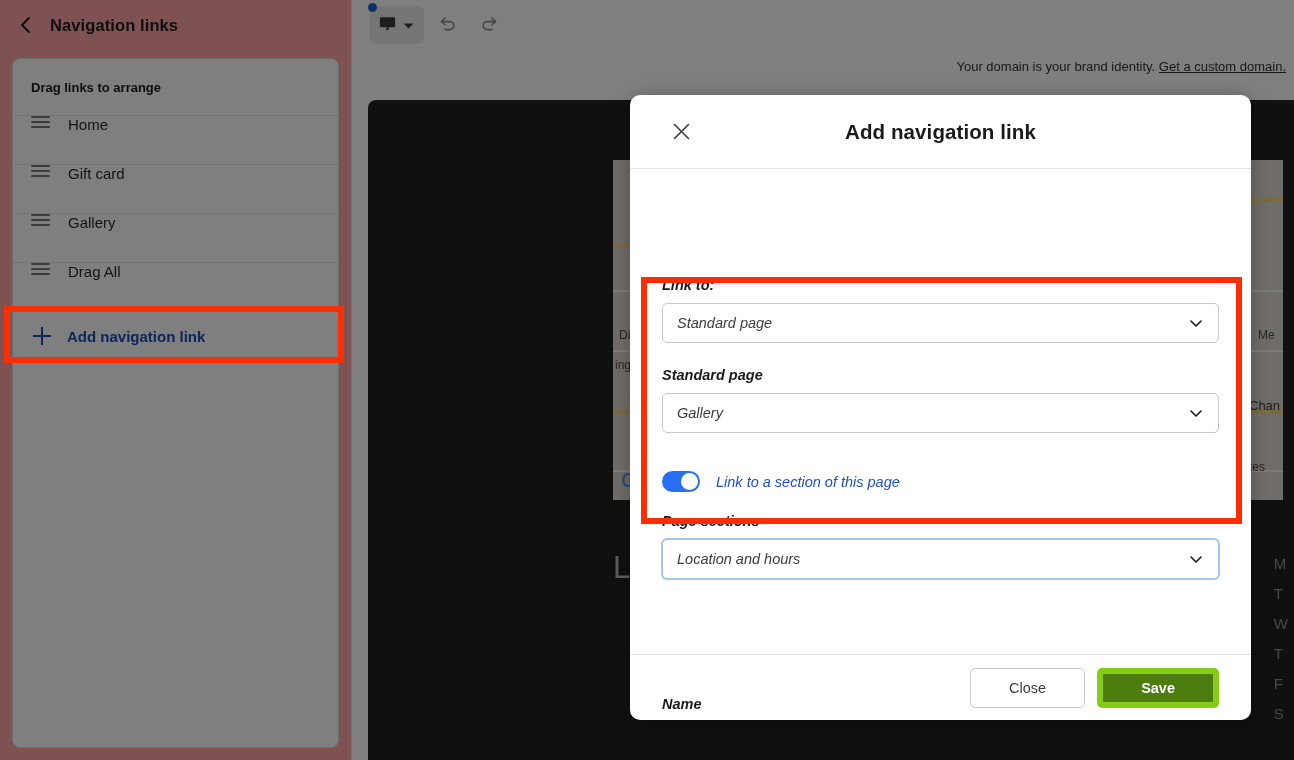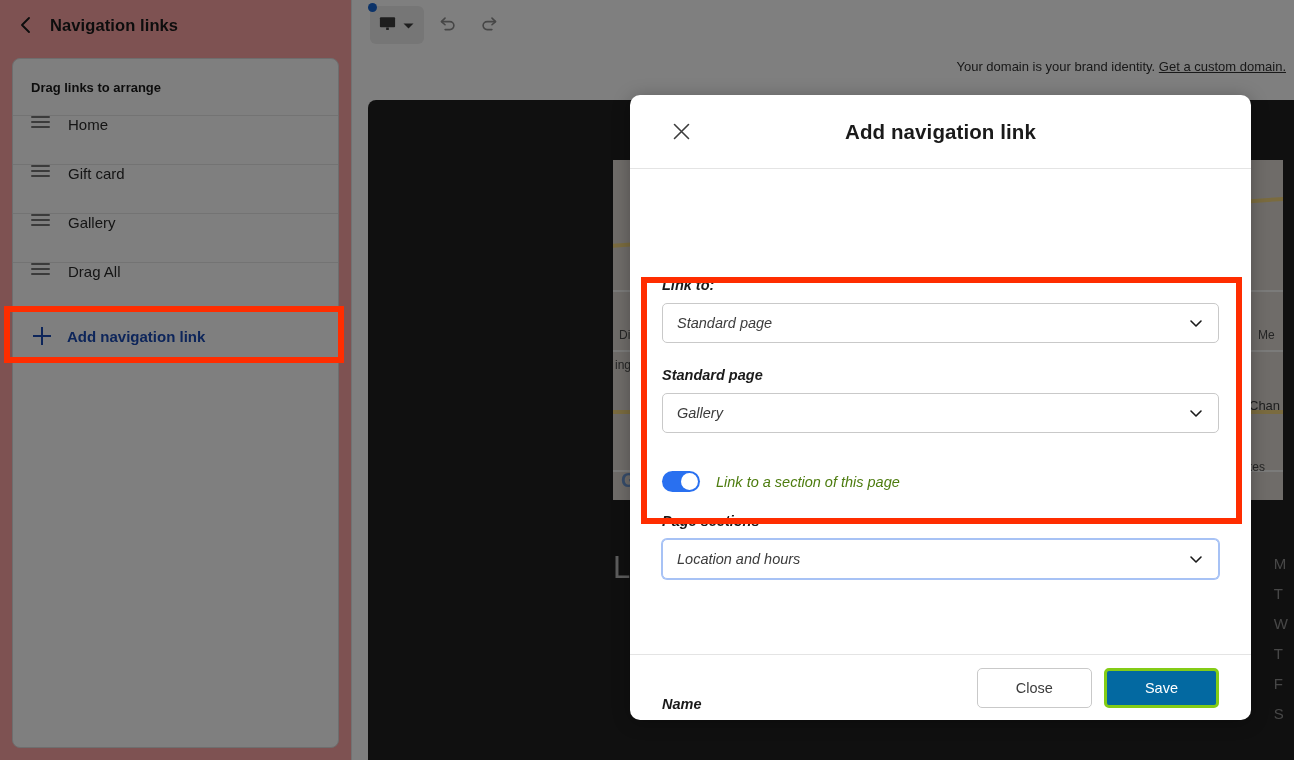--- a/index.html
+++ b/index.html
@@ -153,39 +153,39 @@
 
   .group-standard { position: absolute; left: 32px; top: 198px; width: 557px; }
   .group-standard .field-label { margin-bottom: 10px; }
 
   .toggle-row { display: flex; align-items: center; gap: 16px; margin-top: 38px; }
   .toggle {
     width: 38px; height: 21px; border-radius: 11px; background: #2970f0; position: relative;
     cursor: pointer; flex: 0 0 38px;
   }
   .toggle .knob { position: absolute; width: 17px; height: 17px; border-radius: 50%; background: #fff; top: 2px; right: 2px; }
-  .toggle-label { font-size: 14.5px; color: #4d7c0f; }
+  .toggle-label { font-size: 14.5px; color: #1d4ed8; }
 
   .sections-label { margin-top: 21px; margin-bottom: 10px; }
 
   .group-name { position: absolute; left: 32px; top: 527px; width: 557px; }
   .group-name .field-label { margin-bottom: 10px; }
 
   .modal-footer {
     flex: 0 0 66px; height: 66px; border-top: 1px solid #e4e4e4;
     display: flex; align-items: center; justify-content: flex-end; gap: 12px;
     padding: 0 32px;
   }
   .btn {
     height: 40px; border-radius: 5px; padding: 0 38px; font-size: 14.5px;
     display: flex; align-items: center; justify-content: center; cursor: pointer;
     font-family: "Liberation Sans", sans-serif;
   }
   .btn-secondary { background: #fff; border: 1px solid #c9c9c9; color: #3c3c3c; }
-  .btn-primary { background: #0369a1; border: 3px solid #84cc16; color: #fff; font-weight: 400; }
+  .btn-primary { background: #4d7c0f; border: 6px solid #84cc16; color: #fff; font-weight: 700; }
 
   
   .hl { position: absolute; border: 6px solid #ff2d00; pointer-events: none; z-index: 50; }
   #hl-sidebar { left: 4px; top: 306px; width: 340px; height: 57px; }
   #hl-modal   { left: 641px; top: 277px; width: 601px; height: 247px; }
 </style>
 </head>
 <body>
 
 <div class="app">

